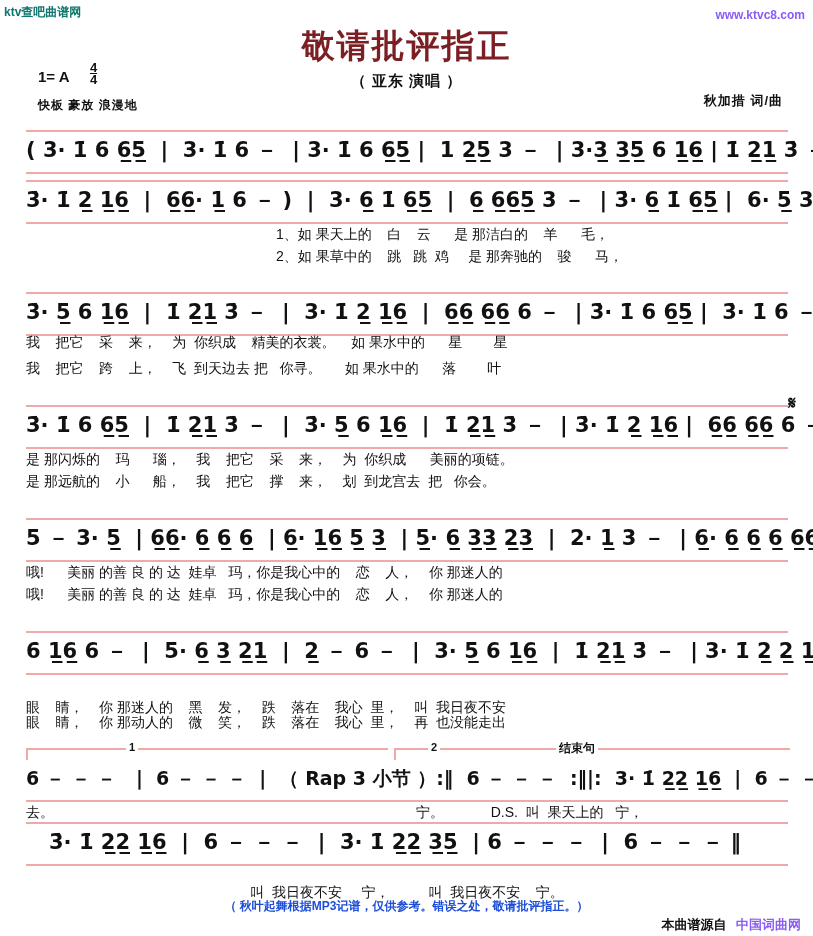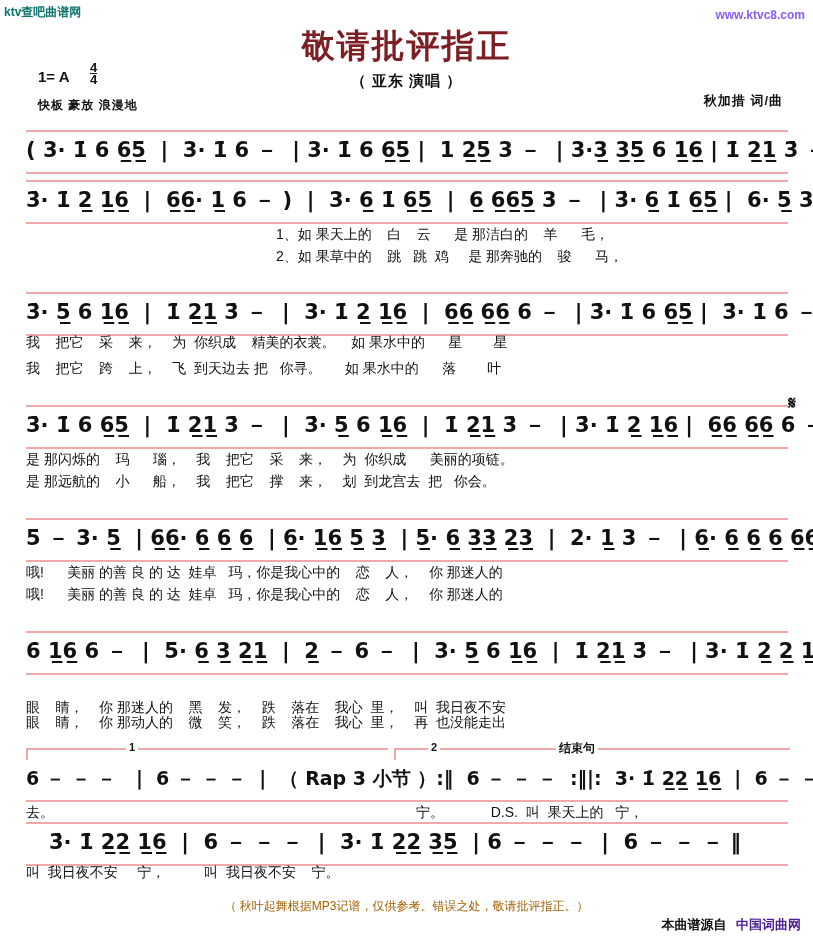--- a/index.html
+++ b/index.html
@@ -70,27 +70,27 @@
     letter-spacing:0px;
   }
   .lyr.ind{left:250px;width:520px;}
   .brk{
     position:absolute;height:10px;border-left:2px solid #f0a9a9;border-top:2px solid #f0a9a9;
   }
   .segnum{position:absolute;font-size:11px;font-weight:bold;background:#fff;padding:0 3px;}
   .endlbl{position:absolute;font-size:12px;font-weight:bold;background:#fff;padding:0 3px;}
   .footnote{
     position:absolute;left:0;right:0;top:898px;
-    text-align:center;font-size:12px;font-weight:normal;color:#a16207;
+    text-align:center;font-size:12px;font-weight:bold;color:#1d4ed8;
   }
   .srcline{
     position:absolute;right:12px;top:916px;
     font-size:13px;font-weight:bold;
   }
-  .srcline .red{color:#4c1d95;}
+  .srcline .red{color:#8b5cf6;}
 </style>
 </head>
 <body>
 
 <div class="wm-left">ktv查吧曲谱网</div>
 <div class="wm-right">www.ktvc8.com</div>
 
 <div class="title">敬请批评指正</div>
 <div class="singer">（ 亚东  演唱 ）</div>
 
@@ -158,21 +158,21 @@
   <div class="notes" style="top:18px;font-size:19px;">6 － － －   |  6 － － －  |  （ Rap 3 小节 ）:‖  6 － － －  :‖|:  3· 1̇ 2̲2̲ 1̲6̲  |  6 － － － :‖</div>
   <div class="rule" style="top:52px;"></div>
   <div class="lyr" style="top:56px;">去。</div>
   <div class="lyr" style="top:56px;left:390px;width:372px;">宁。            D.S.  叫  果天上的   宁，</div>
 </div>
 
 <div class="sys" style="top:822px;">
   <div class="rule" style="top:0px;"></div>
   <div class="notes" style="top:6px;margin-left:23px;">3̇· 1̇ 2̲2̲ 1̲6̲  |  6 － － －  |  3̇· 1̇ 2̲2̲ 3̲5̲  | 6 － － －  |  6 － － － ‖</div>
   <div class="rule" style="top:42px;"></div>
-  <div class="lyr" style="top:42px;">叫  我日夜不安     宁，          叫  我日夜不安    宁。</div>
+  <div class="lyr" style="top:62px;text-align:center;">叫  我日夜不安     宁，          叫  我日夜不安    宁。</div>
 </div>
 
 <div class="footnote">（ 秋叶起舞根据MP3记谱，仅供参考。错误之处，敬请批评指正。）</div>
 
 <div class="srcline">
   <span>本曲谱源自</span>
   <span class="red" style="margin-left:6px;">中国词曲网</span>
 </div>
 
 </body></html>

